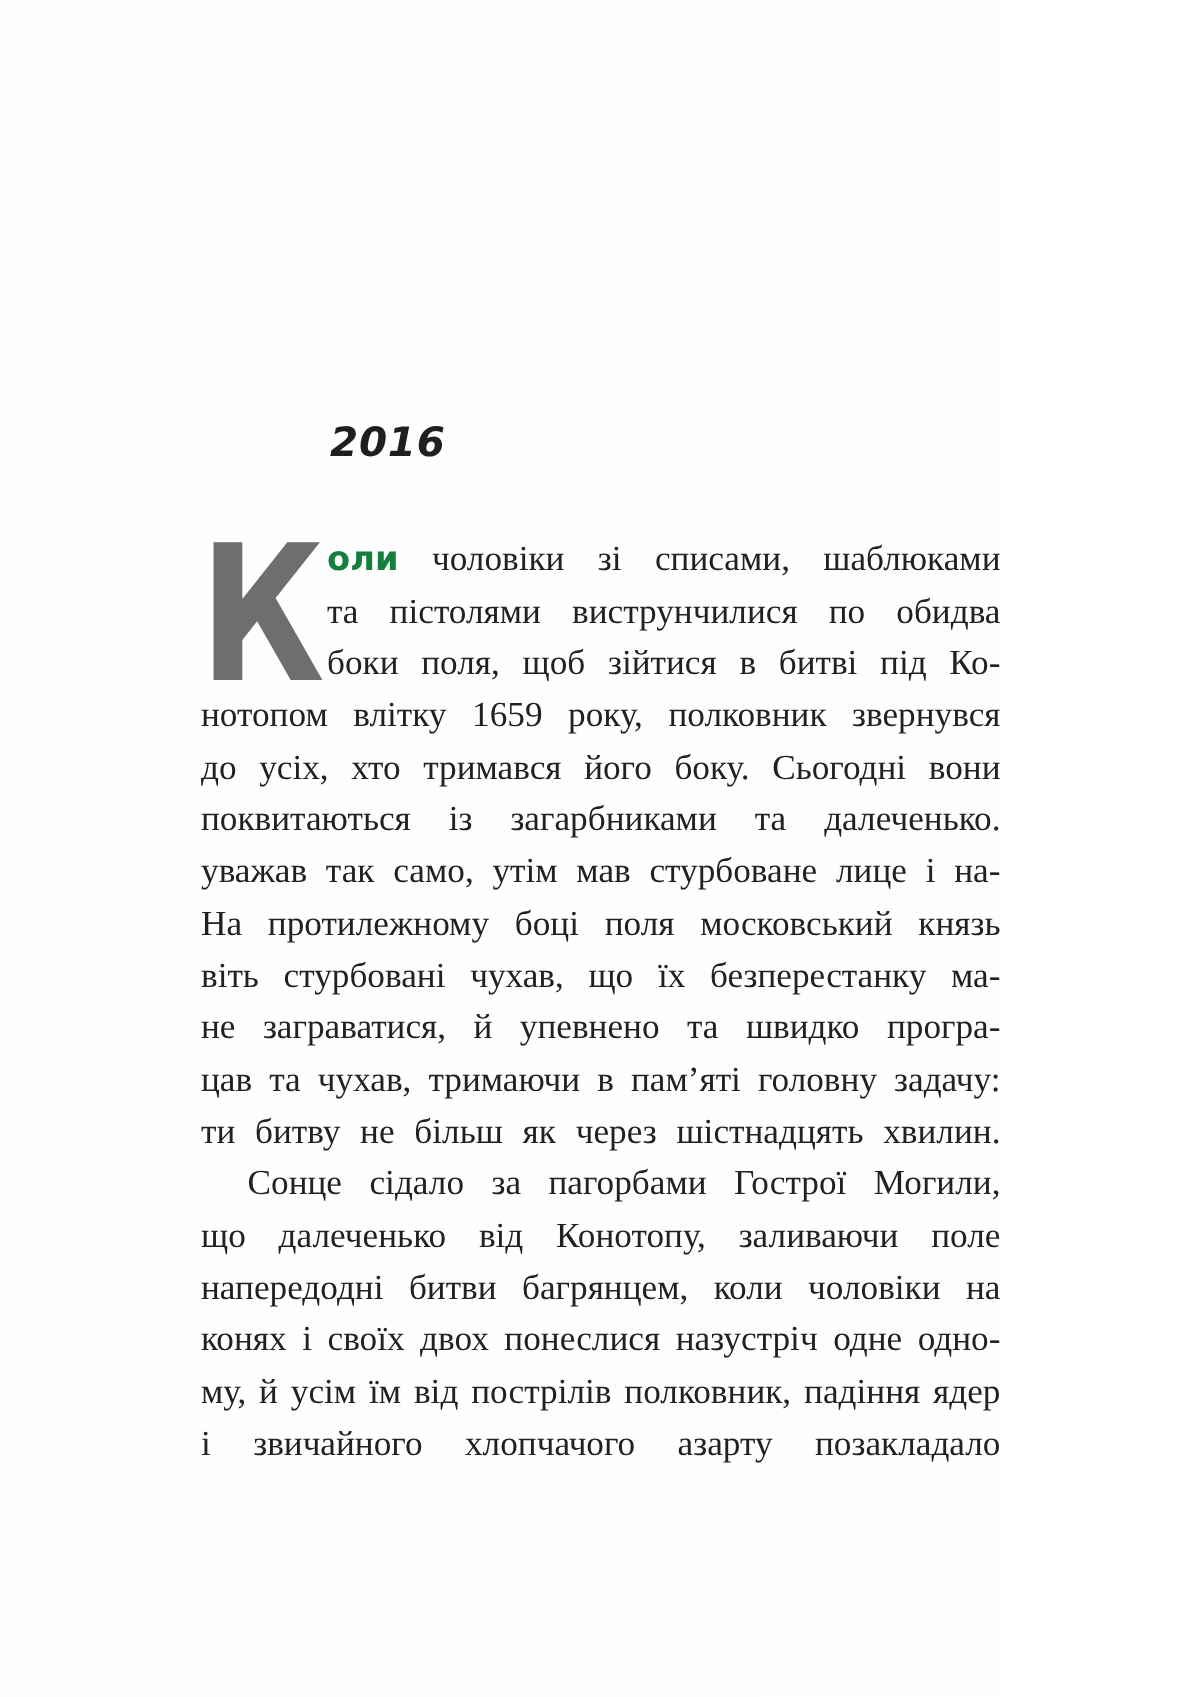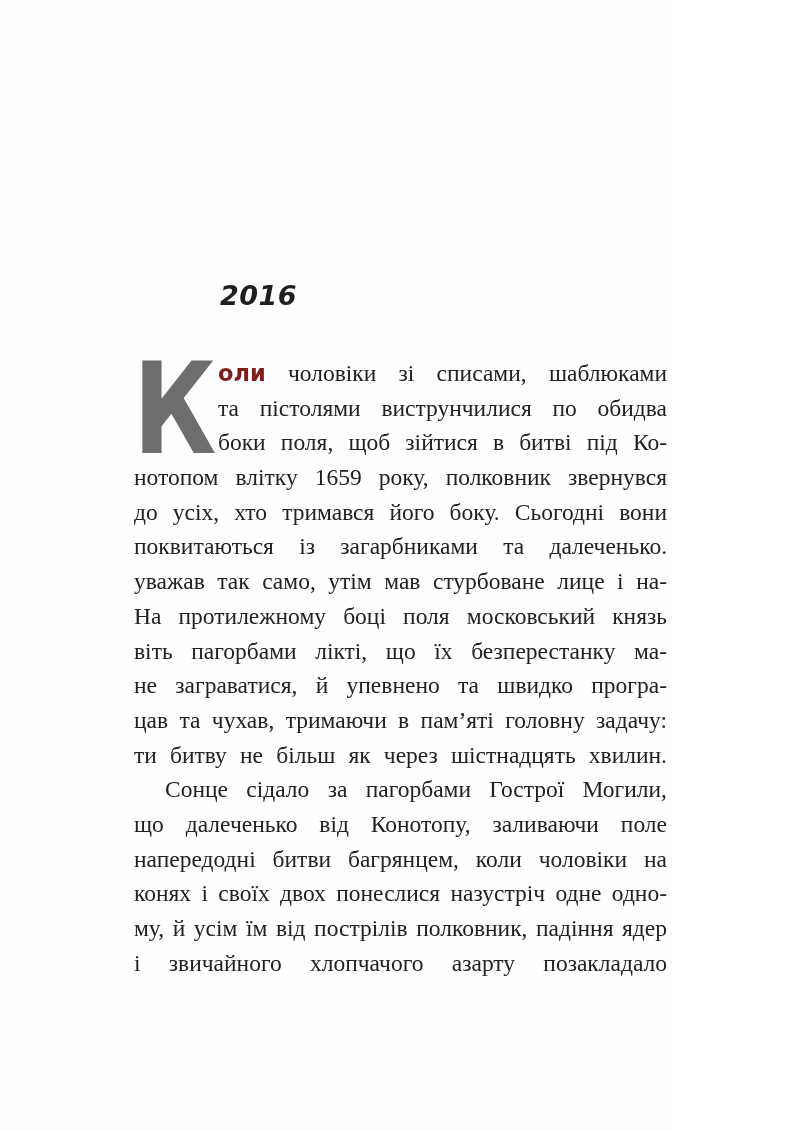--- a/index.html
+++ b/index.html
@@ -61,21 +61,21 @@
     font-size: 126px;
     line-height: 126px;
     color: #6e6e6e;
     transform: scaleX(0.81);
     transform-origin: 0 0;
   }
   .lead-bold {
     font-family: "DejaVu Sans", sans-serif;
     font-weight: bold;
     font-size: 22.5px;
-    color: #7f1d1d;
+    color: #15803d;
   }
 </style>
 </head>
 <body>
 
 <main class="page">
 
   <h2 class="year-heading">2016</h2>
 
   <section class="text-block">
@@ -90,21 +90,21 @@
     </div>
 
     <div>
         <div class="line">та пістолями виструнчилися по обидва</div>
         <div class="line">боки поля, щоб зійтися в битві під Ко-</div>
         <div class="line">нотопом влітку 1659 року, полковник звернувся</div>
         <div class="line">до усіх, хто тримався його боку. Сьогодні вони</div>
         <div class="line">поквитаються із загарбниками та далеченько.</div>
         <div class="line">уважав так само, утім мав стурбоване лице і на-</div>
         <div class="line">На протилежному боці поля московський князь</div>
-        <div class="line">віть пагорбами лікті, що їх безперестанку ма-</div>
+        <div class="line">віть стурбовані чухав, що їх безперестанку ма-</div>
         <div class="line">не заграватися, й упевнено та швидко програ-</div>
         <div class="line">цав та чухав, тримаючи в пам’яті головну задачу:</div>
         <div class="line">ти битву не більш як через шістнадцять хвилин.</div>
       </div>
 
     <div class="line indent">Сонце сідало за пагорбами Гострої Могили,</div>
 
     <div>
         <div class="line">що далеченько від Конотопу, заливаючи поле</div>
         <div class="line">напередодні битви багрянцем, коли чоловіки на</div>

